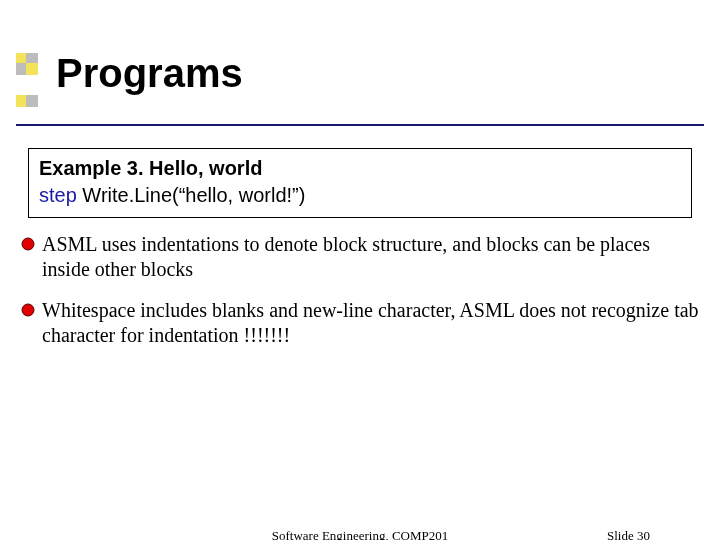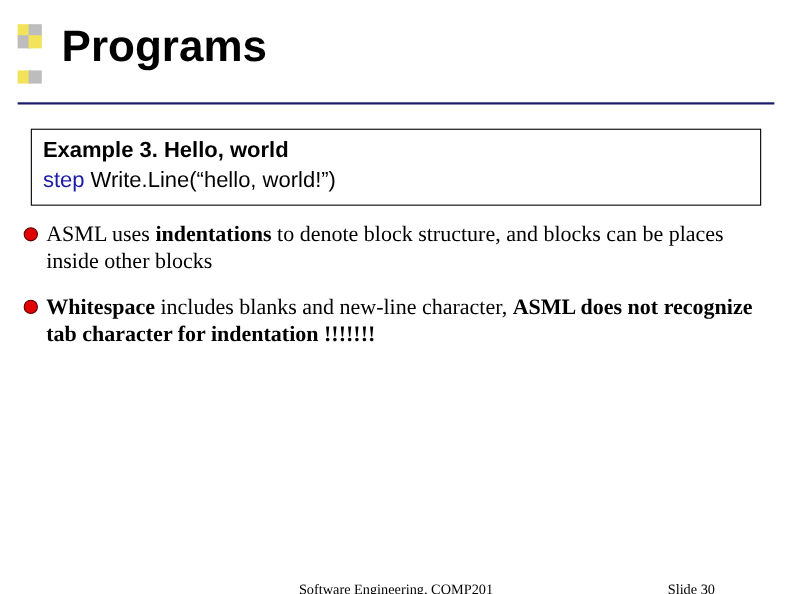--- a/index.html
+++ b/index.html
@@ -8,20 +8,21 @@
     width: 720px;
     height: 540px;
     background: #ffffff;
     font-family: Arial, Helvetica, sans-serif;
     overflow: hidden;
     position: relative;
   }
   .title-bar {
     position: relative;
     height: 95px;
+    margin-top: 31px;
   }
   .title-accent {
     position: absolute;
     top: 22px;
     left: 16px;
     width: 22px;
     height: 54px;
   }
   .title-accent .tile {
     position: absolute;
@@ -81,21 +82,21 @@
     margin-top: 4px;
     margin-right: 6px;
   }
   .bullet-text {
     flex: 1 1 auto;
     font-family: "Times New Roman", Times, serif;
     font-size: 20px;
     line-height: 1.25;
     color: #000;
   }
-  .bullet-text b { font-weight: bold; }
+  .bullet-text b { font-weight: normal; }
   .footer {
     position: absolute;
     bottom: 12px;
     left: 0;
     right: 0;
     font-family: "Times New Roman", Times, serif;
     font-size: 13px;
     color: #000;
   }
   .footer-center {

